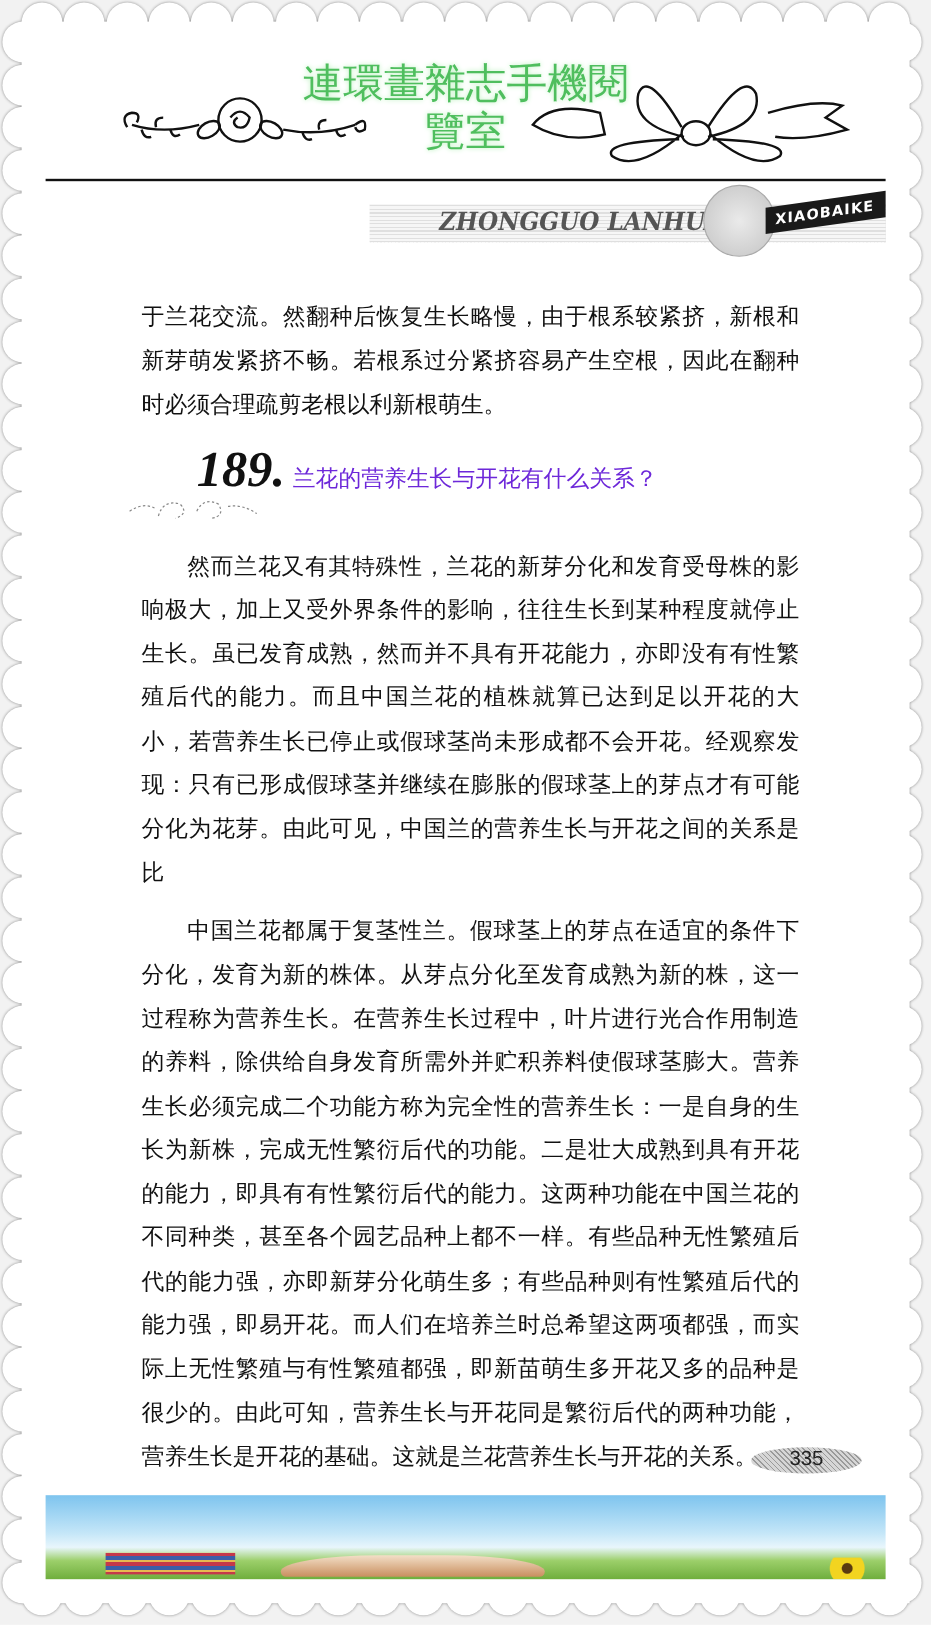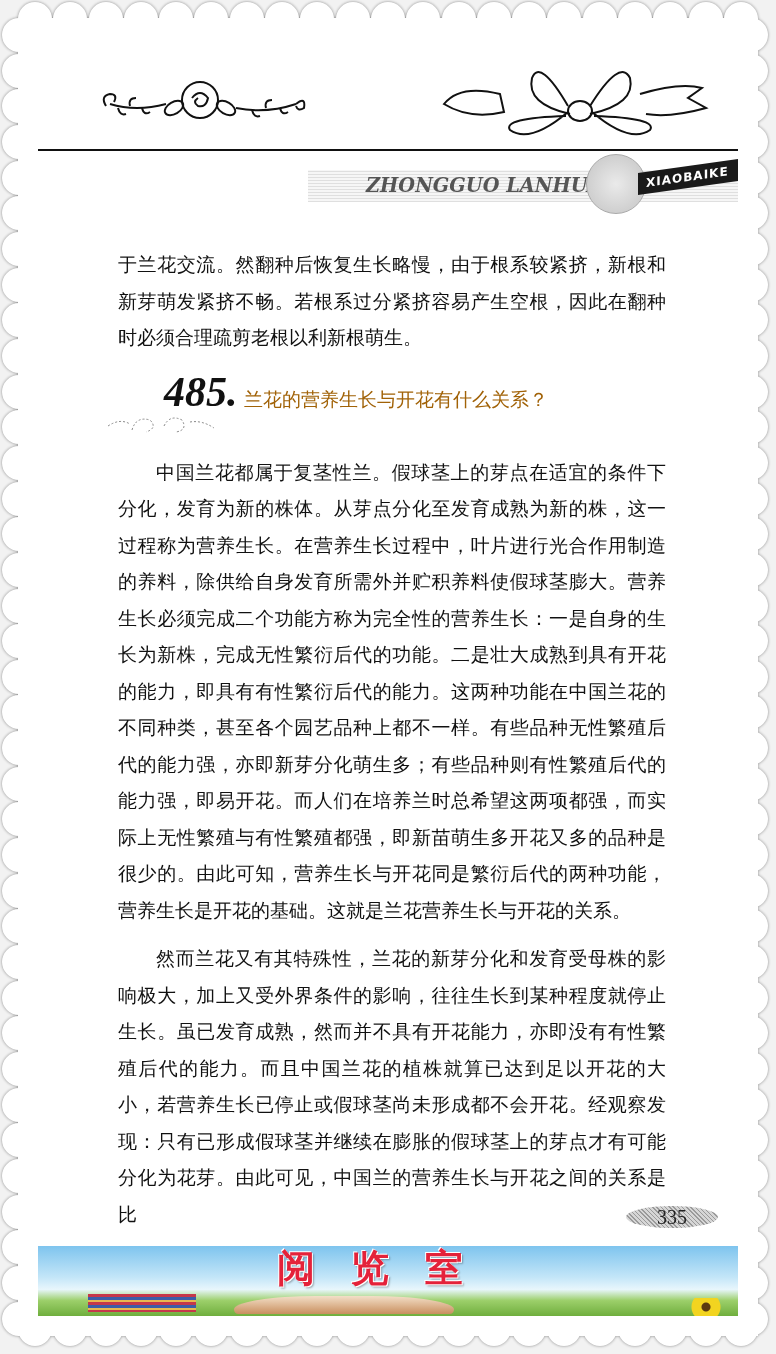--- a/index.html
+++ b/index.html
@@ -101,34 +101,34 @@
     position: relative; height: 74px; margin-top: 8px; margin-bottom: 4px;
   }
   .q-num {
     position: absolute; left: 58px; top: 0px;
     font-family: "Liberation Serif", serif;
     font-weight: bold; font-style: italic;
     font-size: 42px; line-height: 48px; color: #111;
   }
   .q-text {
     position: absolute; left: 138px; top: 18px;
-    font-size: 19px; color: #a16207; line-height: 26px;
+    font-size: 19px; color: #6d28d9; line-height: 26px;
   }
   .q-ornament { position: absolute; left: 0; top: 46px; }
 
   .page-number {
     position: absolute; left: 588px; top: 1166px; width: 92px; height: 26px;
   }
   .page-number .blob {
     position: absolute; left: 0; top: 2px; width: 92px; height: 22px; border-radius: 50%;
     background: repeating-linear-gradient(45deg, #9a9a9a 0 1px, #d6d6d6 1px 3px);
   }
   .page-number .num {
     position: absolute; left: 0; width: 92px; top: 2px; text-align: center;
-    font-family: Liberation Serif, serif; font-size: 20px; color: #222;
+    font-family: Liberation Sans, sans-serif; font-size: 17px; color: #222;
   }
 
   
   .footer-ad {
     position: absolute; left: 0; top: 1208px; width: 700px; height: 70px;
     background: linear-gradient(180deg, #7ec4ee 0%, #c4e6f8 45%, #e8f6fc 62%, #9ccf6a 78%, #6fae3d 100%);
     overflow: hidden;
   }
   .footer-title {
     position: absolute; left: 0; width: 700px; top: 2px; text-align: center;
@@ -310,54 +310,57 @@
       <g fill="none" stroke="#111" stroke-width="2">
         <path d="M4 40 Q20 20 60 30 L64 48 Q30 56 4 40 Z"></path>
         <path d="M128 42 Q100 -6 92 14 Q86 40 130 50"></path>
         <path d="M150 42 Q180 -6 190 14 Q196 40 150 50"></path>
         <path d="M128 48 Q90 80 70 66 Q62 54 126 52"></path>
         <path d="M152 48 Q190 80 210 66 Q218 54 154 52"></path>
         <ellipse cx="140" cy="47" rx="12" ry="10"></ellipse>
         <path d="M200 30 Q240 18 262 24 L248 34 L266 44 Q230 54 206 50"></path>
       </g>
     </svg>
+    <div class="header-title">
+      <span class="l1">連環畫雜志手機閱</span>
+      <span class="l2">覽室</span>
+    </div>
     <div class="header-rule"></div>
   </div>
 
   <div class="banner">
     <div class="banner-strip"></div>
     <div class="banner-text">ZHONGGUO LANHUA</div>
     <div class="banner-circle"></div>
     <div class="banner-tag">XIAOBAIKE</div>
   </div>
 
   <div class="content">
     <p class="p">于兰花交流。然翻种后恢复生长略慢，由于根系较紧挤，新根和新芽萌发紧挤不畅。若根系过分紧挤容易产生空根，因此在翻种时必须合理疏剪老根以利新根萌生。</p>
 
     <div class="q-heading">
-      <span class="q-num">485.</span>
+      <span class="q-num">189.</span>
       <span class="q-text">兰花的营养生长与开花有什么关系？</span>
       <svg class="q-ornament" width="120" height="22" viewBox="0 0 120 22">
         <g fill="none" stroke="#888" stroke-width="1" stroke-dasharray="2 2">
           <path d="M2 12 Q14 4 24 10"></path>
           <path d="M26 16 Q30 2 44 6 Q52 14 40 18"></path>
           <path d="M58 12 Q64 0 76 6 Q82 16 70 18"></path>
           <path d="M84 8 Q96 6 108 14"></path>
         </g>
       </svg>
     </div>
 
+    <p class="p indent">然而兰花又有其特殊性，兰花的新芽分化和发育受母株的影响极大，加上又受外界条件的影响，往往生长到某种程度就停止生长。虽已发育成熟，然而并不具有开花能力，亦即没有有性繁殖后代的能力。而且中国兰花的植株就算已达到足以开花的大小，若营养生长已停止或假球茎尚未形成都不会开花。经观察发现：只有已形成假球茎并继续在膨胀的假球茎上的芽点才有可能分化为花芽。由此可见，中国兰的营养生长与开花之间的关系是比</p>
     <p class="p indent">中国兰花都属于复茎性兰。假球茎上的芽点在适宜的条件下分化，发育为新的株体。从芽点分化至发育成熟为新的株，这一过程称为营养生长。在营养生长过程中，叶片进行光合作用制造的养料，除供给自身发育所需外并贮积养料使假球茎膨大。营养生长必须完成二个功能方称为完全性的营养生长：一是自身的生长为新株，完成无性繁衍后代的功能。二是壮大成熟到具有开花的能力，即具有有性繁衍后代的能力。这两种功能在中国兰花的不同种类，甚至各个园艺品种上都不一样。有些品种无性繁殖后代的能力强，亦即新芽分化萌生多；有些品种则有性繁殖后代的能力强，即易开花。而人们在培养兰时总希望这两项都强，而实际上无性繁殖与有性繁殖都强，即新苗萌生多开花又多的品种是很少的。由此可知，营养生长与开花同是繁衍后代的两种功能，营养生长是开花的基础。这就是兰花营养生长与开花的关系。</p>
-    <p class="p indent">然而兰花又有其特殊性，兰花的新芽分化和发育受母株的影响极大，加上又受外界条件的影响，往往生长到某种程度就停止生长。虽已发育成熟，然而并不具有开花能力，亦即没有有性繁殖后代的能力。而且中国兰花的植株就算已达到足以开花的大小，若营养生长已停止或假球茎尚未形成都不会开花。经观察发现：只有已形成假球茎并继续在膨胀的假球茎上的芽点才有可能分化为花芽。由此可见，中国兰的营养生长与开花之间的关系是比</p>
   </div>
 
   <div class="page-number">
     <div class="blob"></div>
     <div class="num">335</div>
   </div>
 
   <div class="footer-ad">
     <div class="books-stack"></div>
     <div class="book"></div>
     <div class="flower"></div>
-    <div class="footer-title">阅览室</div>
   </div>
 </div>
 
 </body></html>

